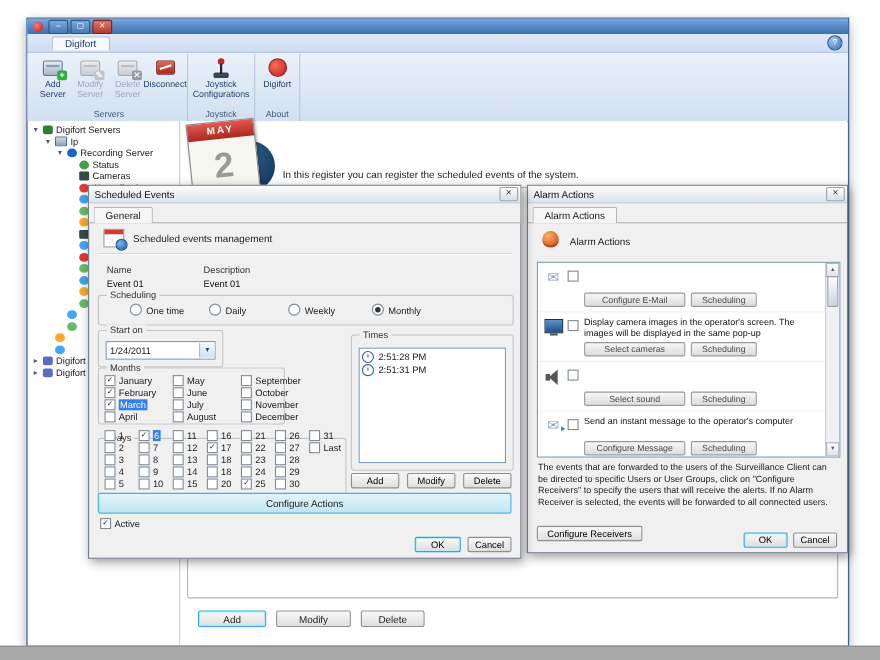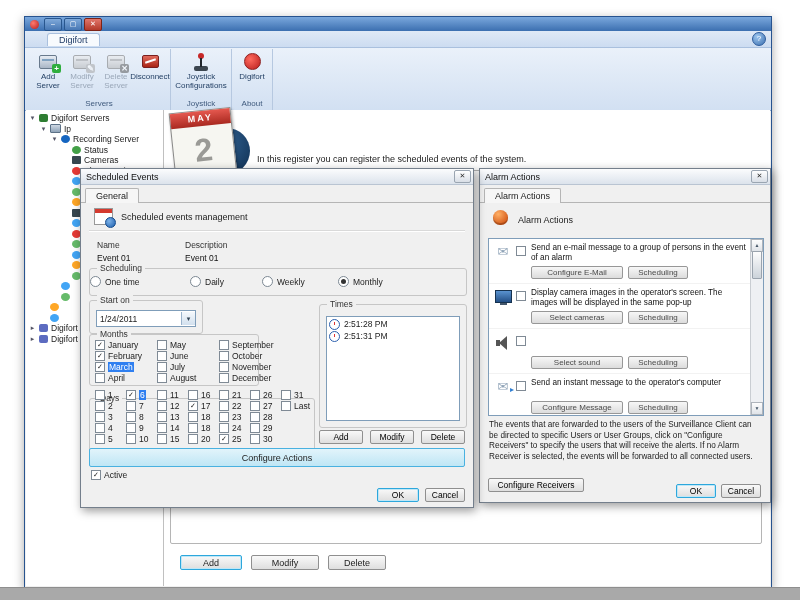--- a/index.html
+++ b/index.html
@@ -76,21 +76,21 @@
   .content-box{position:absolute;left:6px;right:8px;top:60px;bottom:42px;border:1px solid #b5b5b5;border-radius:2px;background:#fff}
   .main-btns{position:absolute;left:16px;bottom:16px;display:flex;gap:9px}
 
   
   .btn{display:inline-flex;align-items:center;justify-content:center;background:linear-gradient(#f9f9f9,#dedede);
        border:1px solid #8f8f8f;border-radius:2px;font-size:9px;color:#222;cursor:default}
   .btn.primary{border:1px solid #2da7dc;box-shadow:inset 0 0 0 1px #bfe7f7}
   .sbtn{background:linear-gradient(#f7f7f7,#dcdcdc);border:1px solid #979797;border-radius:2px;font-size:8px;color:#4a4a4a;
         font-family:"Liberation Sans",sans-serif;height:13px;padding:0}
   .cb{width:8px;height:8px;border:1px solid #7f8a95;background:#fff;font-size:7px;line-height:8px;text-align:center;color:#222;flex:0 0 auto}
-  .check-row{display:flex;gap:3px;align-items:flex-start;height:11px;font-size:8.5px}
+  .check-row{display:flex;gap:3px;align-items:center;height:11px;font-size:8.5px}
   .clbl.selected{background:#2f7ff0;color:#fff;padding:0 1px}
   .rd{width:9px;height:9px;border:1px solid #7c8893;border-radius:50%;background:#fff;position:relative;flex:0 0 auto}
   .rd.on::after{content:"";position:absolute;left:2px;top:2px;right:2px;bottom:2px;background:#333;border-radius:50%}
   .radio-row{position:absolute;display:flex;gap:4px;align-items:center;font-size:8.5px}
 
   
   .dialog{position:absolute;background:#f0f0f0;border:1px solid #747f8c;box-shadow:2px 3px 9px rgba(0,0,0,.4)}
   .dlg-title{height:15px;display:flex;align-items:center;padding:0 2px 0 5px;background:linear-gradient(#fbfcfd,#dce3ec);border-bottom:1px solid #b9c4d2}
   .dlg-title-text{flex:1;font-size:9px;color:#111}
   .dlg-close{width:15px;height:11px;border:1px solid #9aa5b1;border-radius:2px;background:linear-gradient(#fff,#d8dee6);
@@ -388,21 +388,21 @@
     <span class="sched-head-text">Scheduled events management</span>
     <div class="sched-div"></div>
 
     <span class="flabel" style="left:16px;top:38px">Name</span>
     <span class="flabel" style="left:104px;top:38px">Description</span>
     <span class="fvalue" style="left:16px;top:51px">Event 01</span>
     <span class="fvalue" style="left:104px;top:51px">Event 01</span>
 
     <div class="gbox" style="left:8px;top:66px;width:376px;height:26px">
       <span class="glabel">Scheduling</span>
-      <div class="radio-row" style="left:0;top:7px">
+      <div class="radio-row" style="left:28px;top:7px">
         <span class="rd"></span>
         <span>One time</span>
       </div>
       <div class="radio-row" style="left:100px;top:7px">
         <span class="rd"></span>
         <span>Daily</span>
       </div>
       <div class="radio-row" style="left:172px;top:7px">
         <span class="rd"></span>
         <span>Weekly</span>
@@ -668,21 +668,20 @@
   </div>
   <div class="dlg-body">
     <span class="bell"></span>
     <span class="alarm-head-text">Alarm Actions</span>
 
     <div id="alarm-list">
       <div id="alarm-list-items">
           <div class="aitem">
             <span class="aicon email">✉</span>
             <span class="cb"></span>
-            <div class="atext">Send an e-mail message to a group of persons in the event of an alarm</div>
             <div class="abtns">
               <button class="sbtn">Configure E-Mail</button>
               <button class="sbtn">Scheduling</button>
             </div>
           </div>
           <div class="aitem">
             <span class="aicon monitor"></span>
             <span class="cb"></span>
             <div class="atext">Display camera images in the operator's screen. The images will be displayed in the same pop-up</div>
             <div class="abtns">

